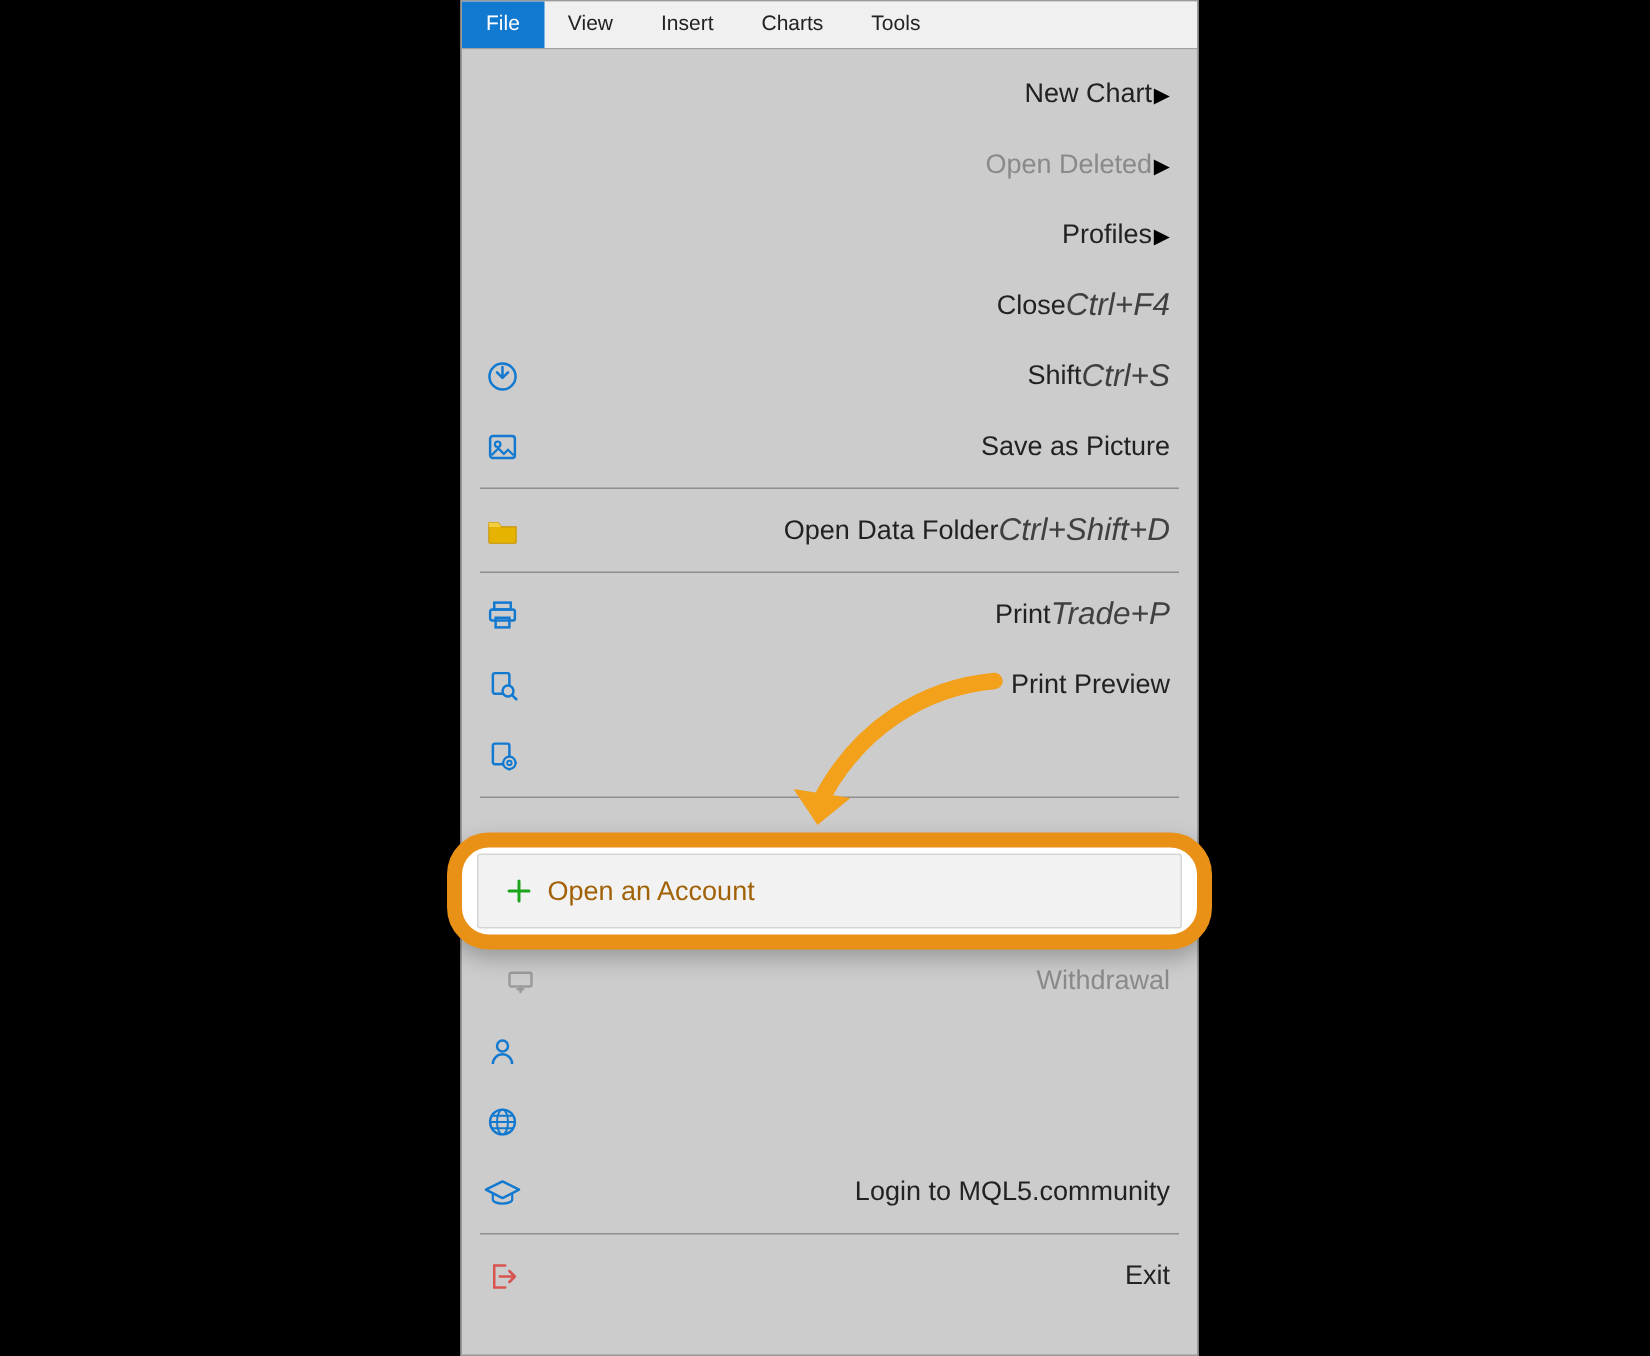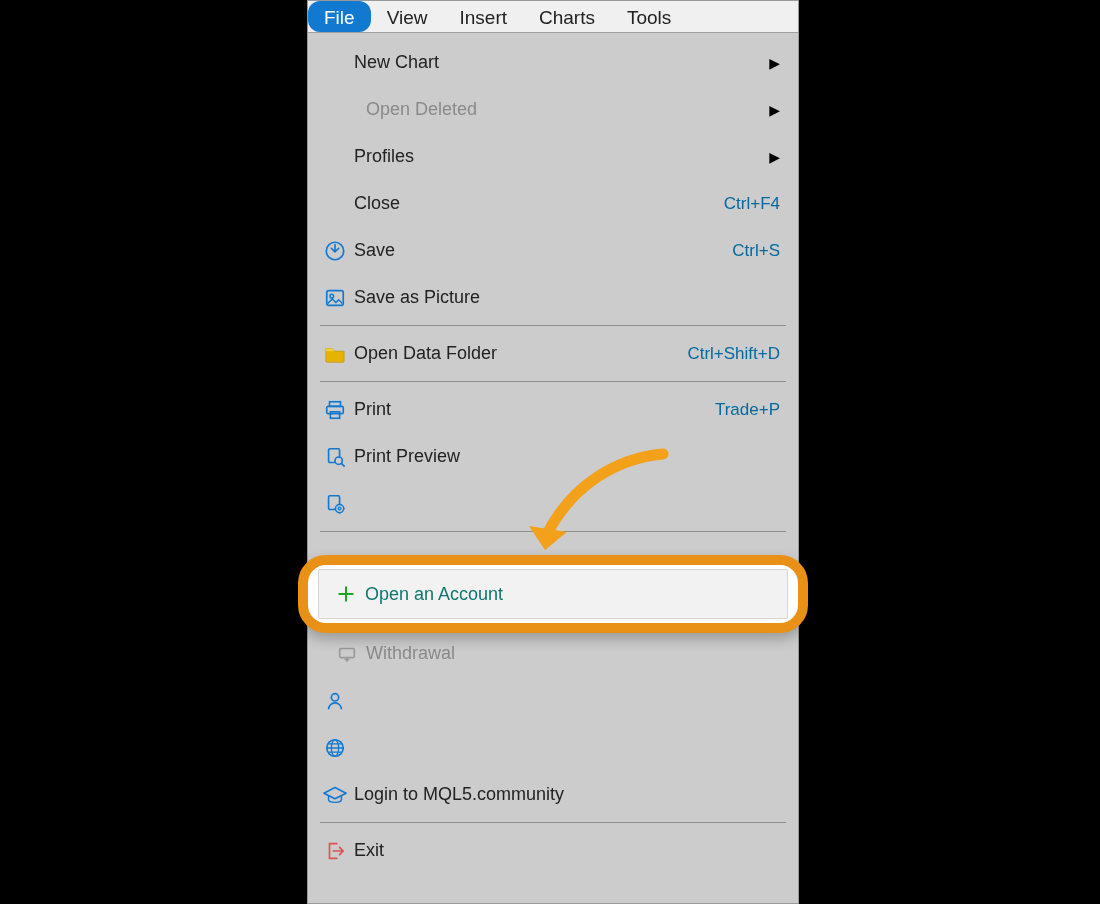--- a/index.html
+++ b/index.html
@@ -22,24 +22,23 @@
     border: 1px solid #999;
   }
   .menubar {
     display: flex;
     height: 32px;
     background: #f0f0f0;
     border-bottom: 1px solid #a0a0a0;
   }
   .menubar-item {
     padding: 6px 16px 6px 16px;
-    font-size: 19px;
+    font-size: 14px;
     color: #222;
     cursor: default;
-    border-radius: 12px;
   }
   .menubar-item.active {
     background: #1279d0;
     color: #fff;
   }
   .dropdown {
     position: relative;
     background: #cccccc;
     padding-top: 6px;
   }
@@ -53,24 +52,25 @@
     cursor: default;
     position: relative;
   }
   .menu-item.disabled { color: #8a8a8a; margin-left: 12px; }
   .menu-item .icon-slot {
     width: 38px;
     display: flex;
     justify-content: center;
     align-items: center;
   }
-  .menu-item .label { flex: 1; }
+  .menu-item .label { flex: 1; text-align: right; }
   .menu-item .shortcut {
-    font-size: 17px;
-    color: #0369a1;
+    font-size: 21px;
+    color: #404040;
+    font-style: italic;
   }
   .menu-item .submenu-arrow {
     width: 12px;
     text-align: right;
     color: #000;
     font-size: 14px;
   }
   .separator {
     height: 1px;
     background: #8e8e8e;
@@ -98,21 +98,21 @@
     left: 20px; right: 20px; top: 14px; bottom: 14px;
     background: #f2f2f2;
     border: 1px solid #d6d6d6;
     border-radius: 2px;
     display: flex;
     align-items: center;
     padding-left: 8px;
     pointer-events: auto;
   }
   .highlight-inner .icon-slot { width: 38px; display:flex; justify-content:center; align-items:center; }
-  .highlight-inner .label { font-size: 18px; color: #0f766e; }
+  .highlight-inner .label { font-size: 18px; color: #a16207; }
 
   
   .arrow {
     position: absolute;
     pointer-events: none;
   }
 
   svg { display: block; }
 </style>
 </head>
@@ -154,21 +154,21 @@
       <span class="shortcut">Ctrl+F4</span>
     </div>
 
     <div class="menu-item">
       <span class="icon-slot">
         <svg width="22" height="22" viewBox="0 0 24 24">
             <circle cx="12" cy="12" r="9.5" fill="none" stroke="#1279d0" stroke-width="1.8"></circle>
             <path d="M12 5 v8 M8 9 l4 4 l4 -4" fill="none" stroke="#1279d0" stroke-width="1.8" stroke-linecap="round" stroke-linejoin="round"></path>
           </svg>
       </span>
-      <span class="label">Save</span>
+      <span class="label">Shift</span>
       <span class="shortcut">Ctrl+S</span>
     </div>
 
     <div class="menu-item">
       <span class="icon-slot">
         <svg width="22" height="22" viewBox="0 0 24 24">
             <rect x="3" y="4" width="18" height="16" rx="2" fill="none" stroke="#1279d0" stroke-width="1.8"></rect>
             <circle cx="8.5" cy="10" r="2" fill="none" stroke="#1279d0" stroke-width="1.6"></circle>
             <path d="M4 18 l5 -5 l4 4 l3 -3 l4 4" fill="none" stroke="#1279d0" stroke-width="1.6"></path>
           </svg>

